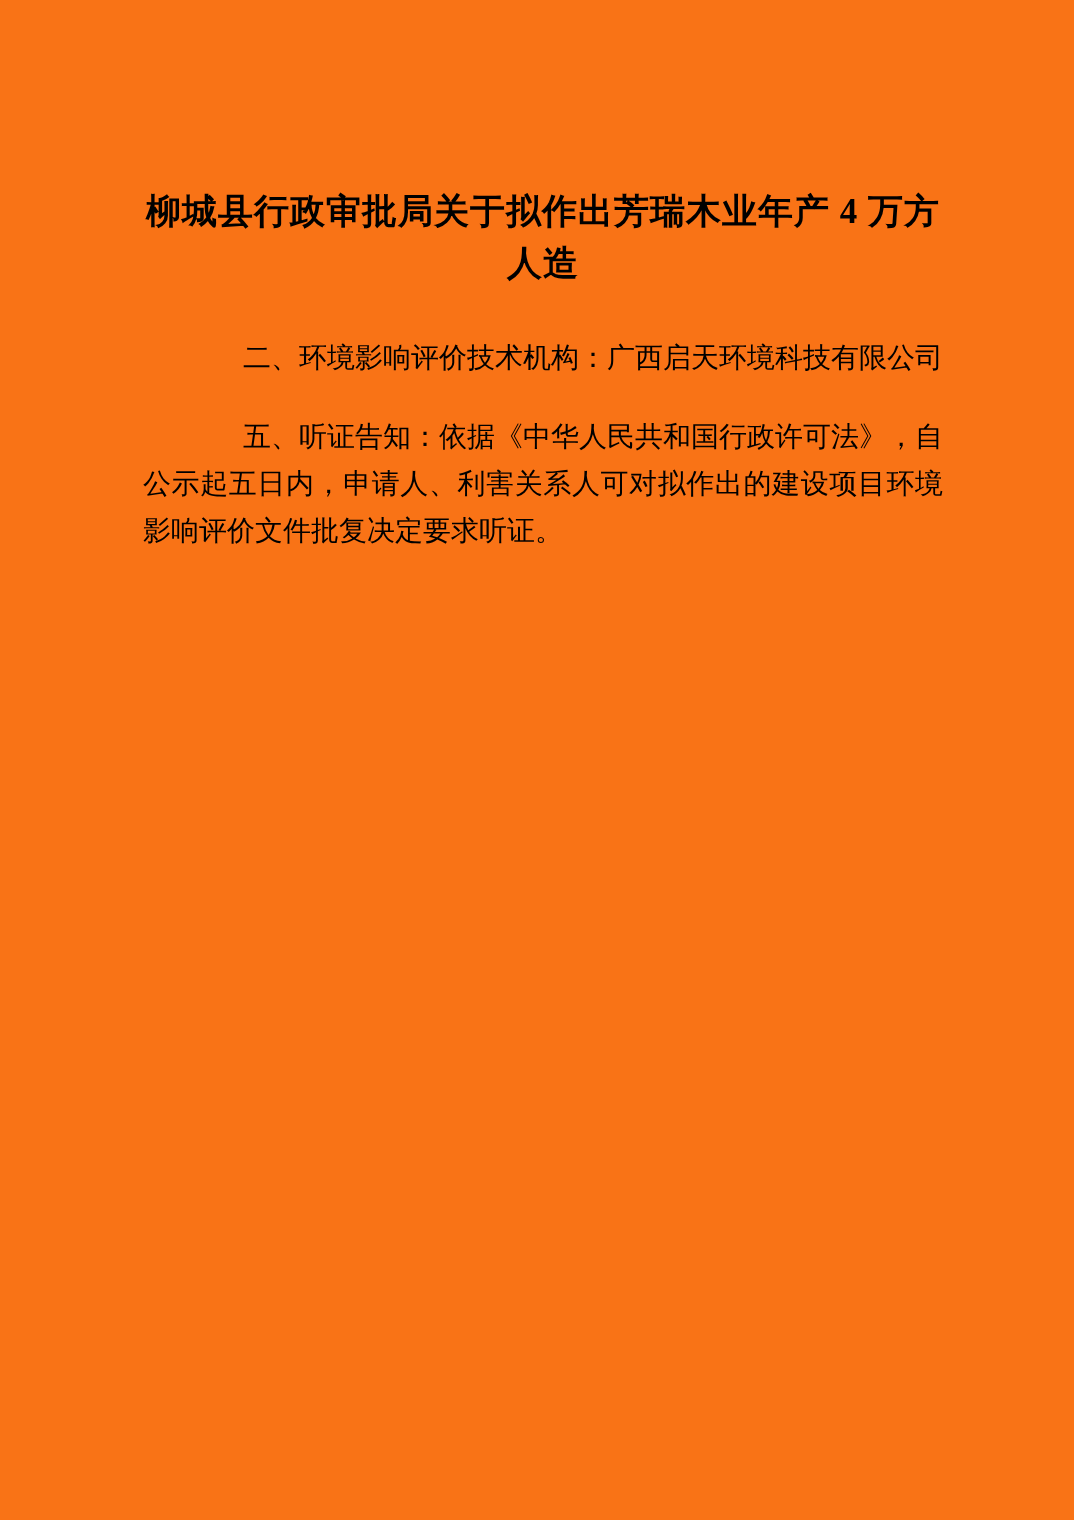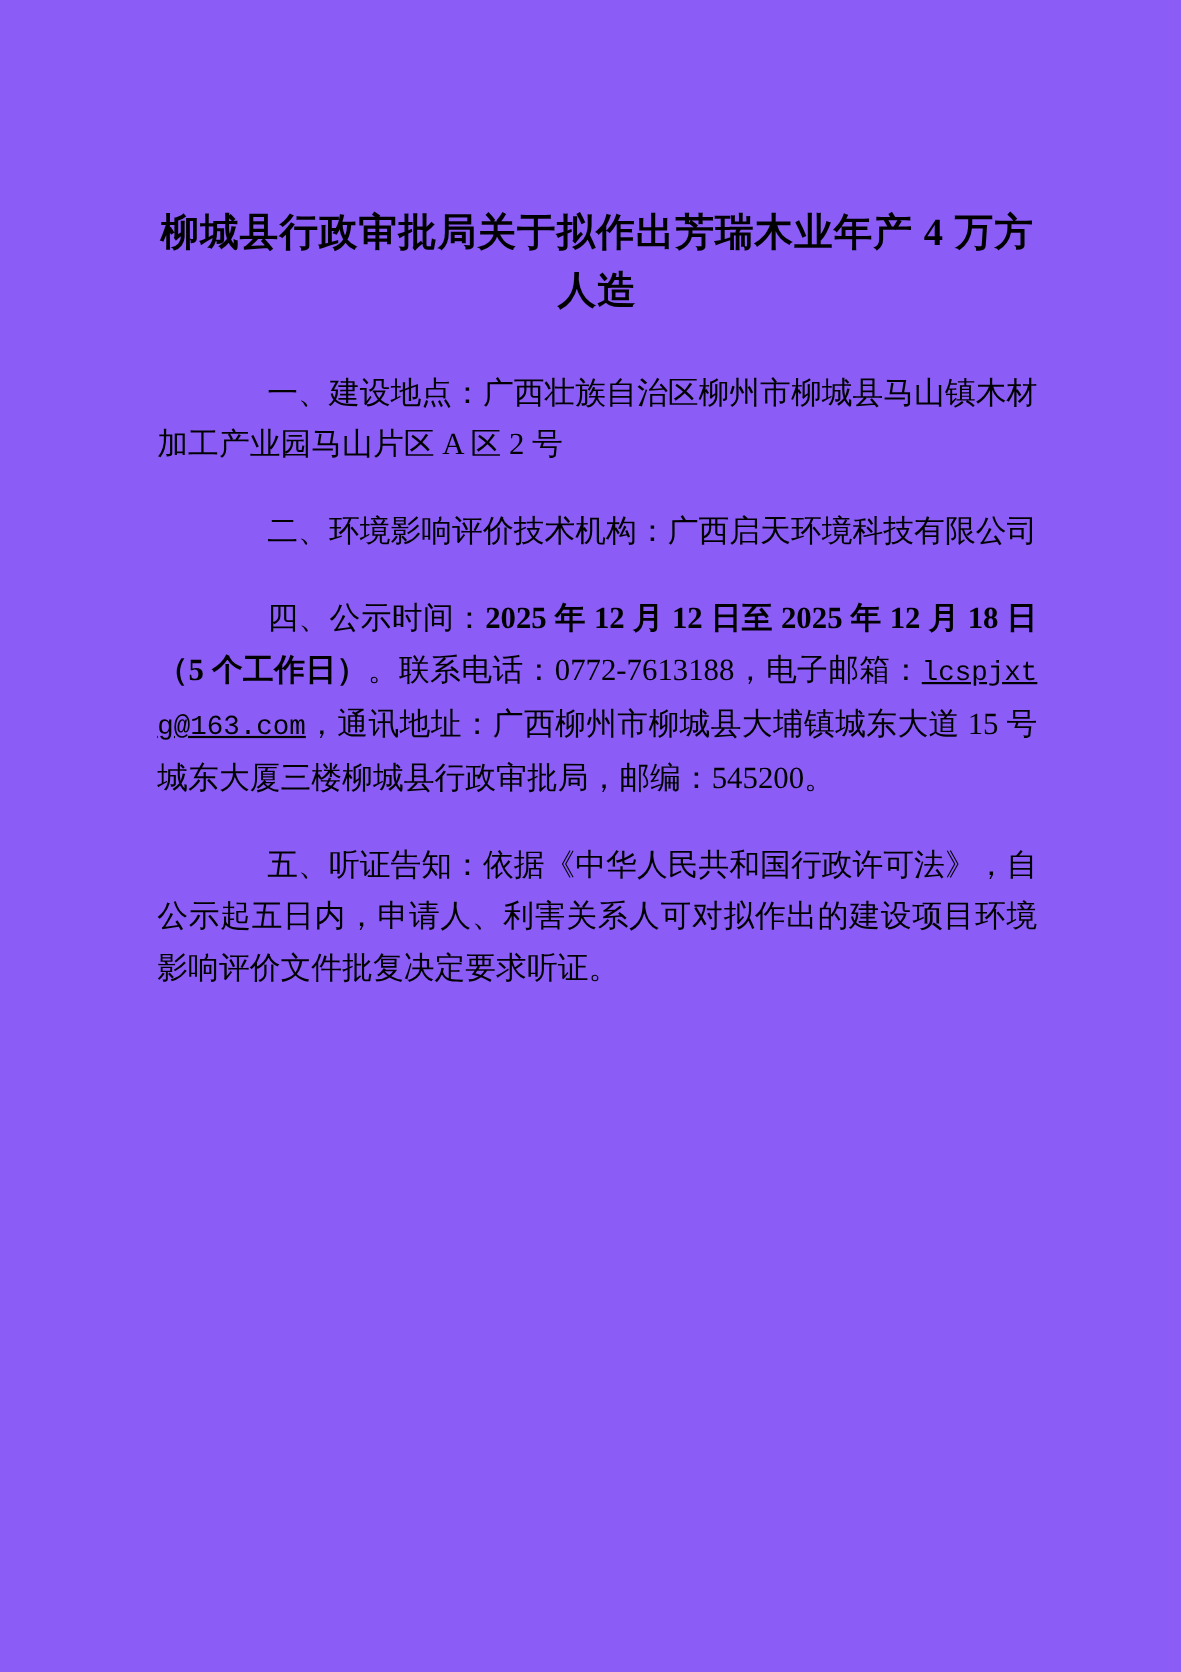--- a/index.html
+++ b/index.html
@@ -12,21 +12,21 @@
     height: 1520px;
     overflow: hidden;
     color: #000000;
     font-family: "Liberation Serif", "DejaVu Serif", serif;
   }
   .page {
     box-sizing: border-box;
     width: 1074px;
     height: 1520px;
     padding: 186px 131px 41px 143px;
-    background: #8b5cf6;
+    background: #f97316;
   }
   .doc-title {
     font-size: 35px;
     font-weight: bold;
     line-height: 52px;
     text-align: center;
     margin: 0 0 44px 0;
     letter-spacing: 1px;
   }
   .doc-title .title-line {
@@ -55,22 +55,20 @@
 </head>
 <body>
 
 <div class="page">
 
   <h1 class="doc-title">
       <span class="title-line">柳城县行政审批局关于拟作出芳瑞木业年产 4 万方人造</span>
     </h1>
 
 
-  <p class="body-para indent-item">一、建设地点：广西壮族自治区柳州市柳城县马山镇木材加工产业园马山片区 A 区 2 号</p>
 
   <p class="body-para indent-item">二、环境影响评价技术机构：广西启天环境科技有限公司</p>
 
 
-  <p class="body-para indent-item"><span>四、公示时间：</span><span class="bold-seg">2025 年 12 月 12 日至 2025 年 12 月 18 日（5 个工作日）</span><span>。联系电话：0772-7613188，电子邮箱：</span><a class="email-link">lcspjxtg@163.com</a><span>，通讯地址：广西柳州市柳城县大埔镇城东大道 15 号城东大厦三楼柳城县行政审批局，邮编：545200。</span></p>
 
   <p class="body-para indent-item last">五、听证告知：依据《中华人民共和国行政许可法》，自公示起五日内，申请人、利害关系人可对拟作出的建设项目环境影响评价文件批复决定要求听证。</p>
 
 </div>
 
 </body></html>

